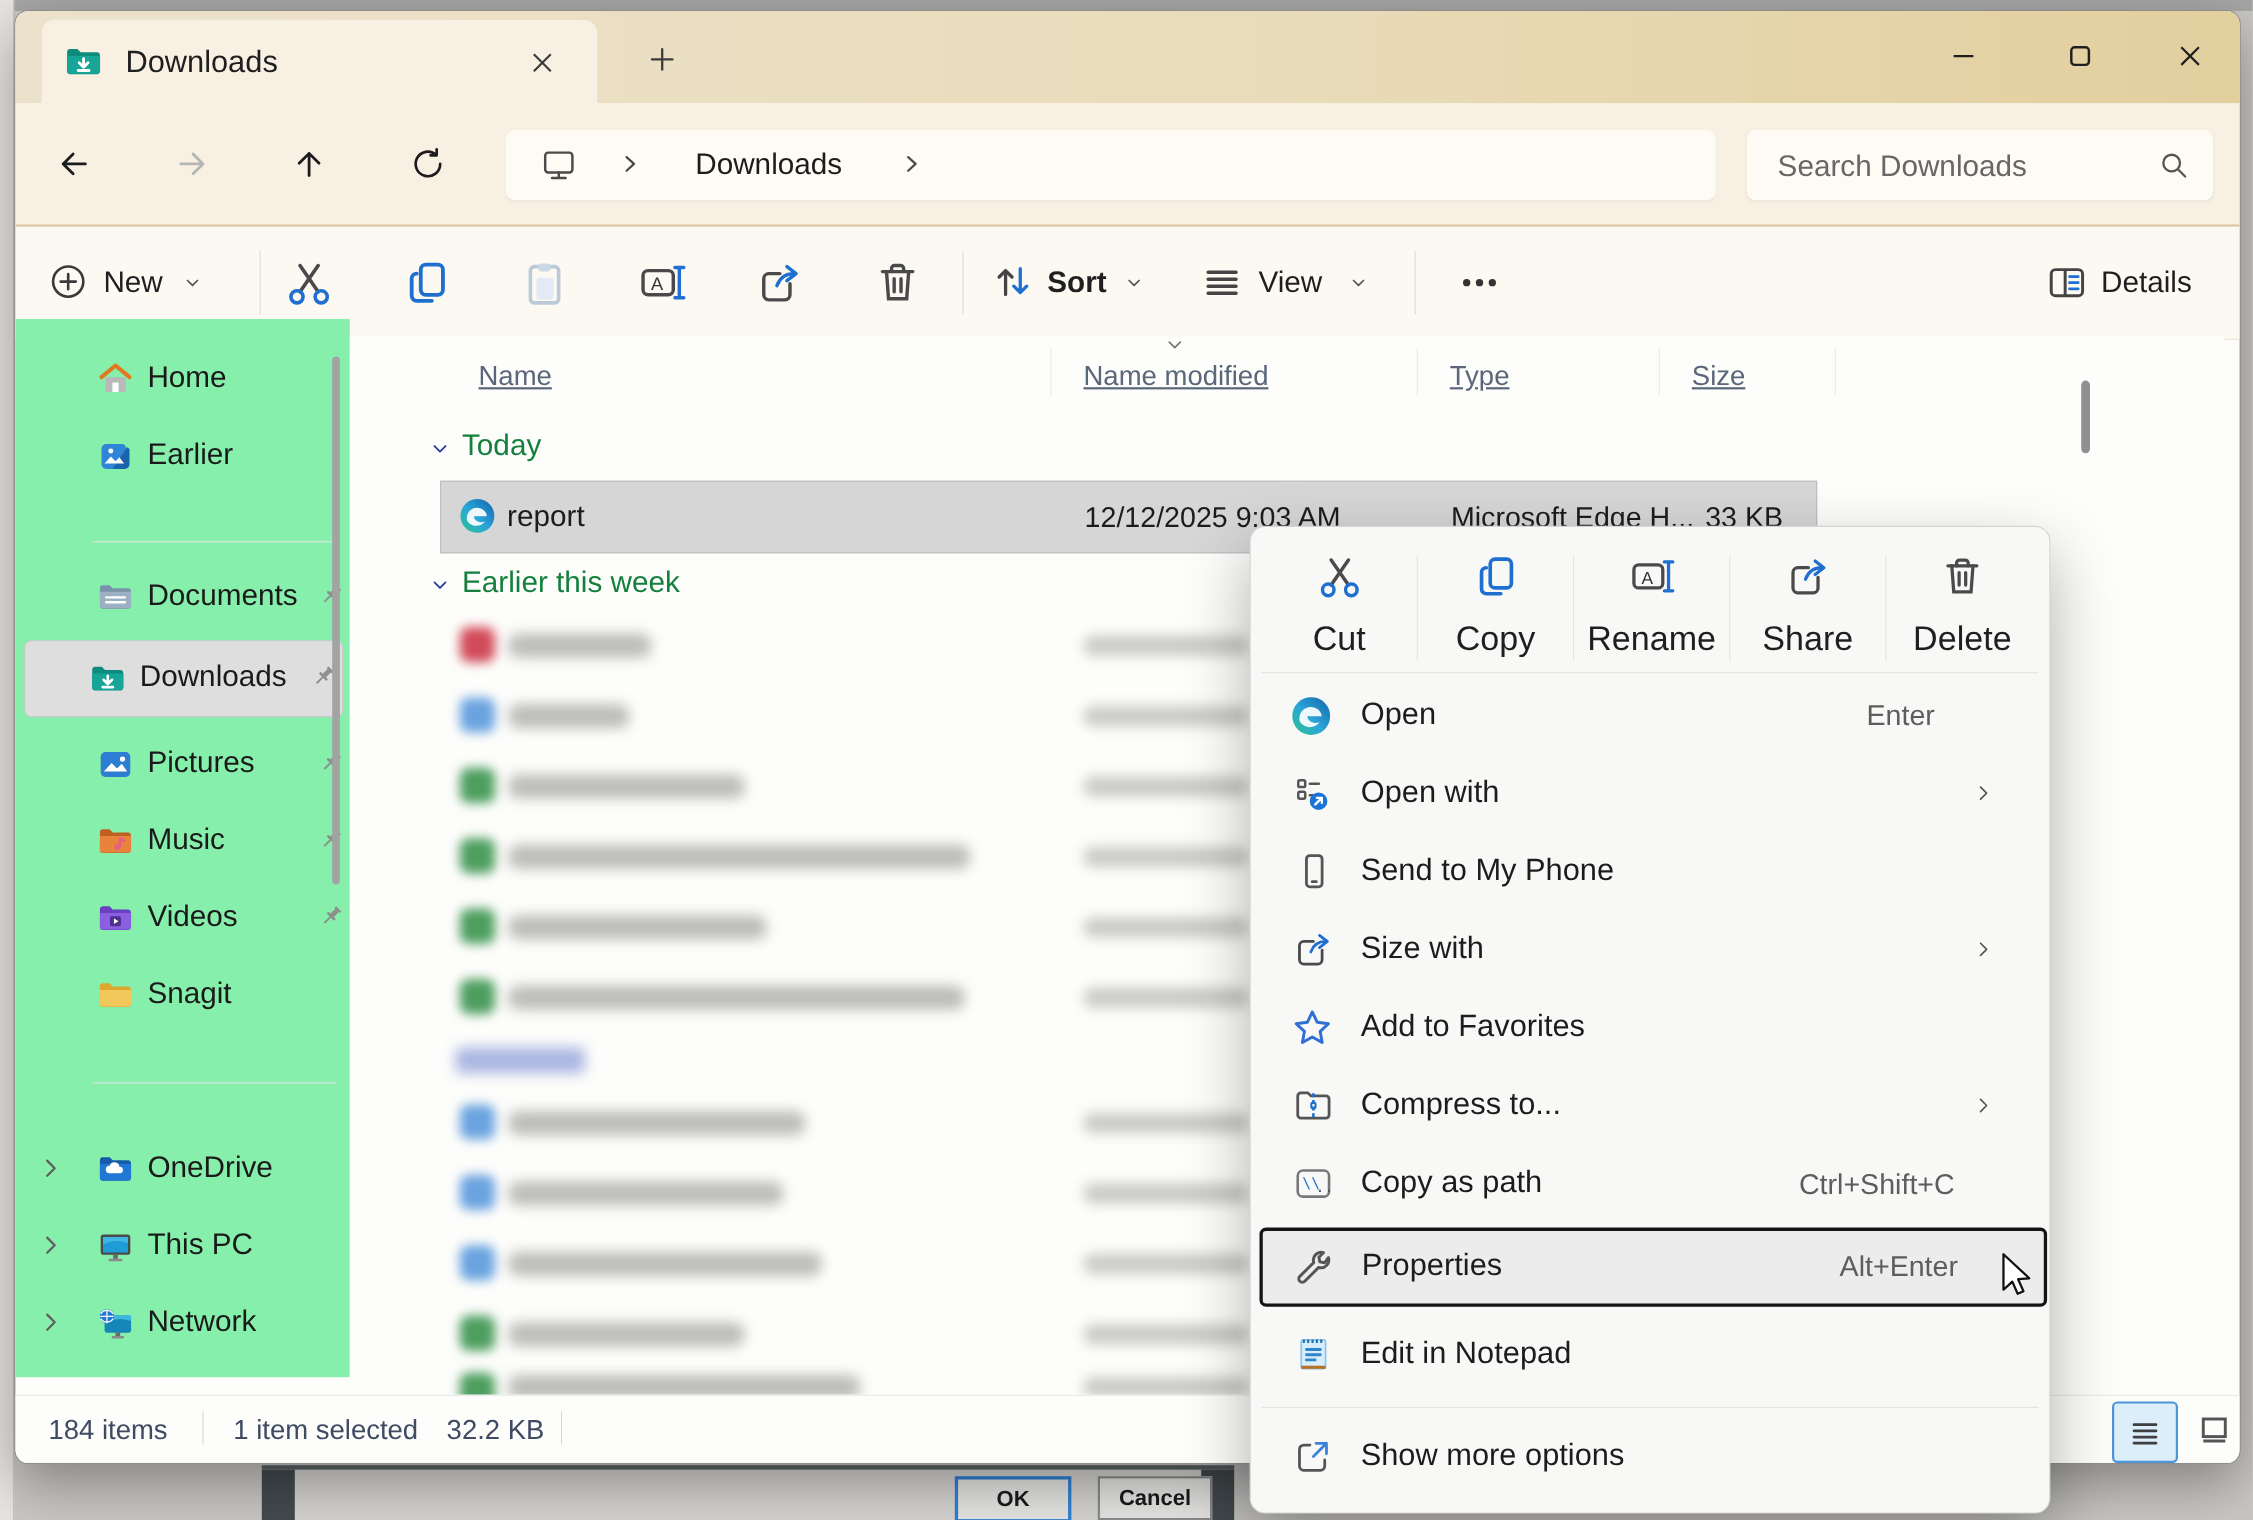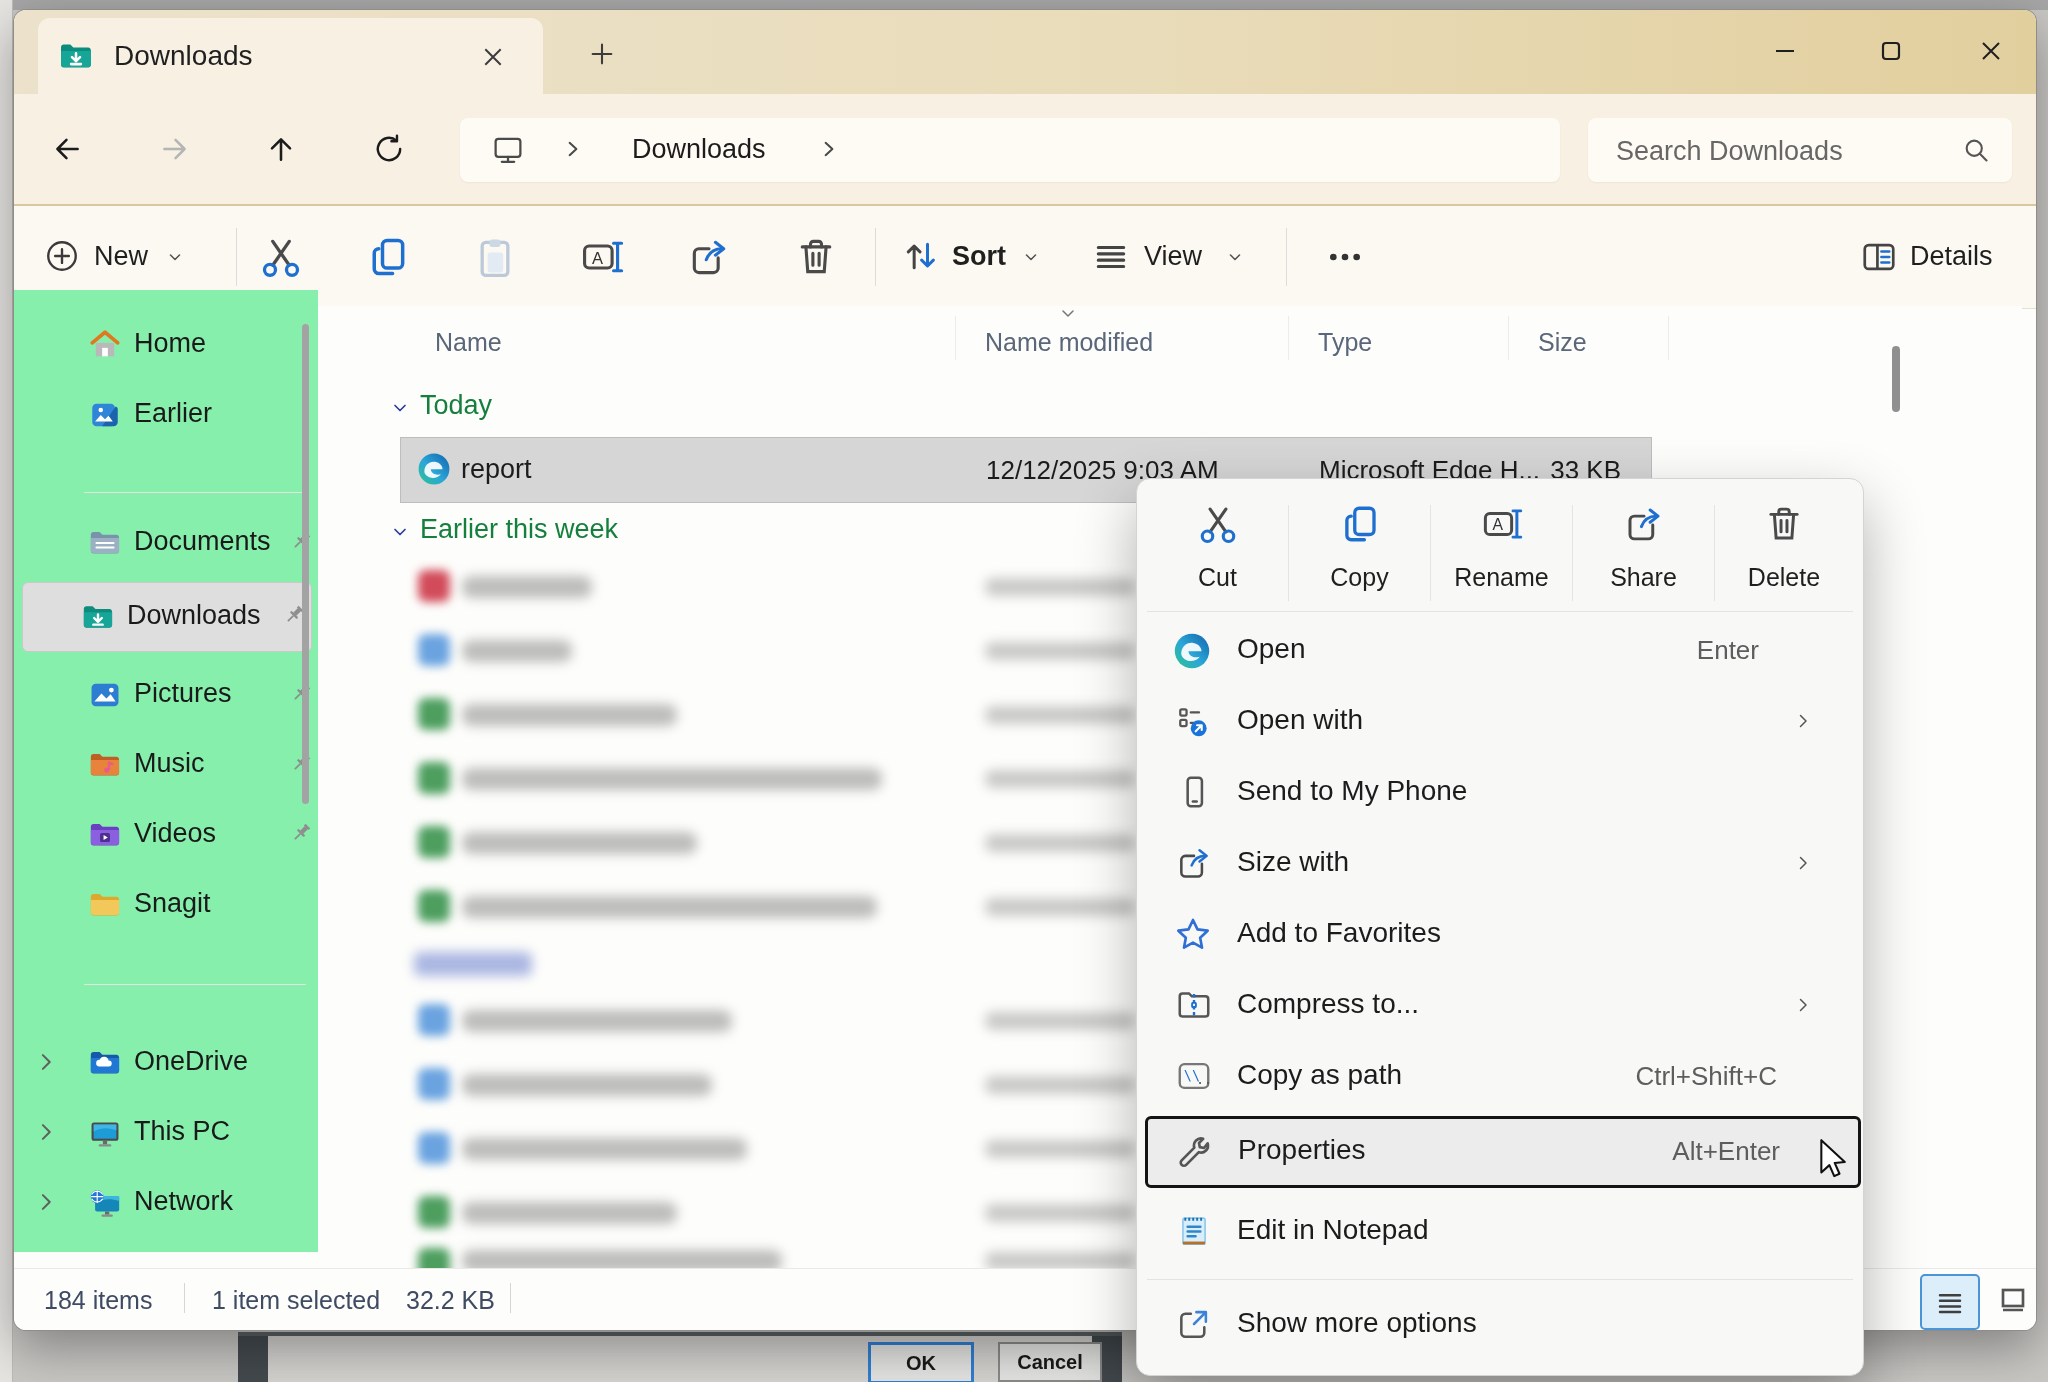--- a/index.html
+++ b/index.html
@@ -27,37 +27,37 @@
   .tb-label{font-size:27px;color:#1f1f1f;}
   .tb-sep{width:1px;height:58px;background:#dcdcdc;top:22px;}
   .chev{width:14px;height:14px;}
 
   
   .side-label{font-size:27px;color:#1a1a1a;}
   .side-sel{background:#dedede;border:1px solid #c9c9c9;border-radius:6px;}
   .divider-h{height:1px;background:#e3e3e3;}
 
   
-  .colhead{font-size:25px;color:#5a6679;}
+  .colhead{font-size:25px;color:#5a6679;text-decoration:underline;}
   .col-sep{width:1px;height:44px;background:#ececec;top:10px;}
   .group-label{font-size:27px;font-weight:400;color:#15803d;}
   .cell{font-size:26px;color:#1c1c1c;white-space:nowrap;}
   .blurbar{background:#7d7d7d;opacity:.5;border-radius:9px;filter:blur(6px);height:22px;}
   .blurbar2{background:#8a8a8a;opacity:.45;border-radius:8px;filter:blur(6px);height:18px;}
   .blurdot{width:32px;height:32px;border-radius:8px;filter:blur(5px);}
 
   
   #statusbar{left:0;top:1258px;width:100%;height:62px;background:#fdfdfb;border-top:1px solid #e9e9e9;z-index:5;}
   .status-text{font-size:25px;color:#3f4a63;}
   .status-sep{width:1px;height:30px;background:#d6d6d6;top:14px;}
 
   
   #ctx-menu{left:1136px;top:478px;width:726px;height:896px;background:#f8f8f7;border:1px solid #d4d4d4;
     border-radius:14px;box-shadow:0 24px 60px rgba(0,0,0,.30);z-index:6;}
-  .qa-label{font-size:25px;color:#1f1f1f;}
+  .qa-label{font-size:31px;color:#1f1f1f;}
   .qa-sep{width:1px;height:96px;background:#e4e4e4;top:16px;}
   .mi{left:8px;width:710px;height:71px;border-radius:6px;}
   .mi-label{font-size:28px;color:#1c1c1c;white-space:nowrap;}
   .mi-short{font-size:26px;color:#5d5d5d;white-space:nowrap;}
   .mi-chev{width:16px;height:16px;}
   #mi-properties{background:#ececec;border:3px solid #141414;}
   .menu-sep{left:10px;width:706px;height:1px;background:#e3e3e3;}
 
   
   #dialog-behind{left:238px;top:1332px;width:884px;height:50px;background:#d5d3d0;z-index:2;

